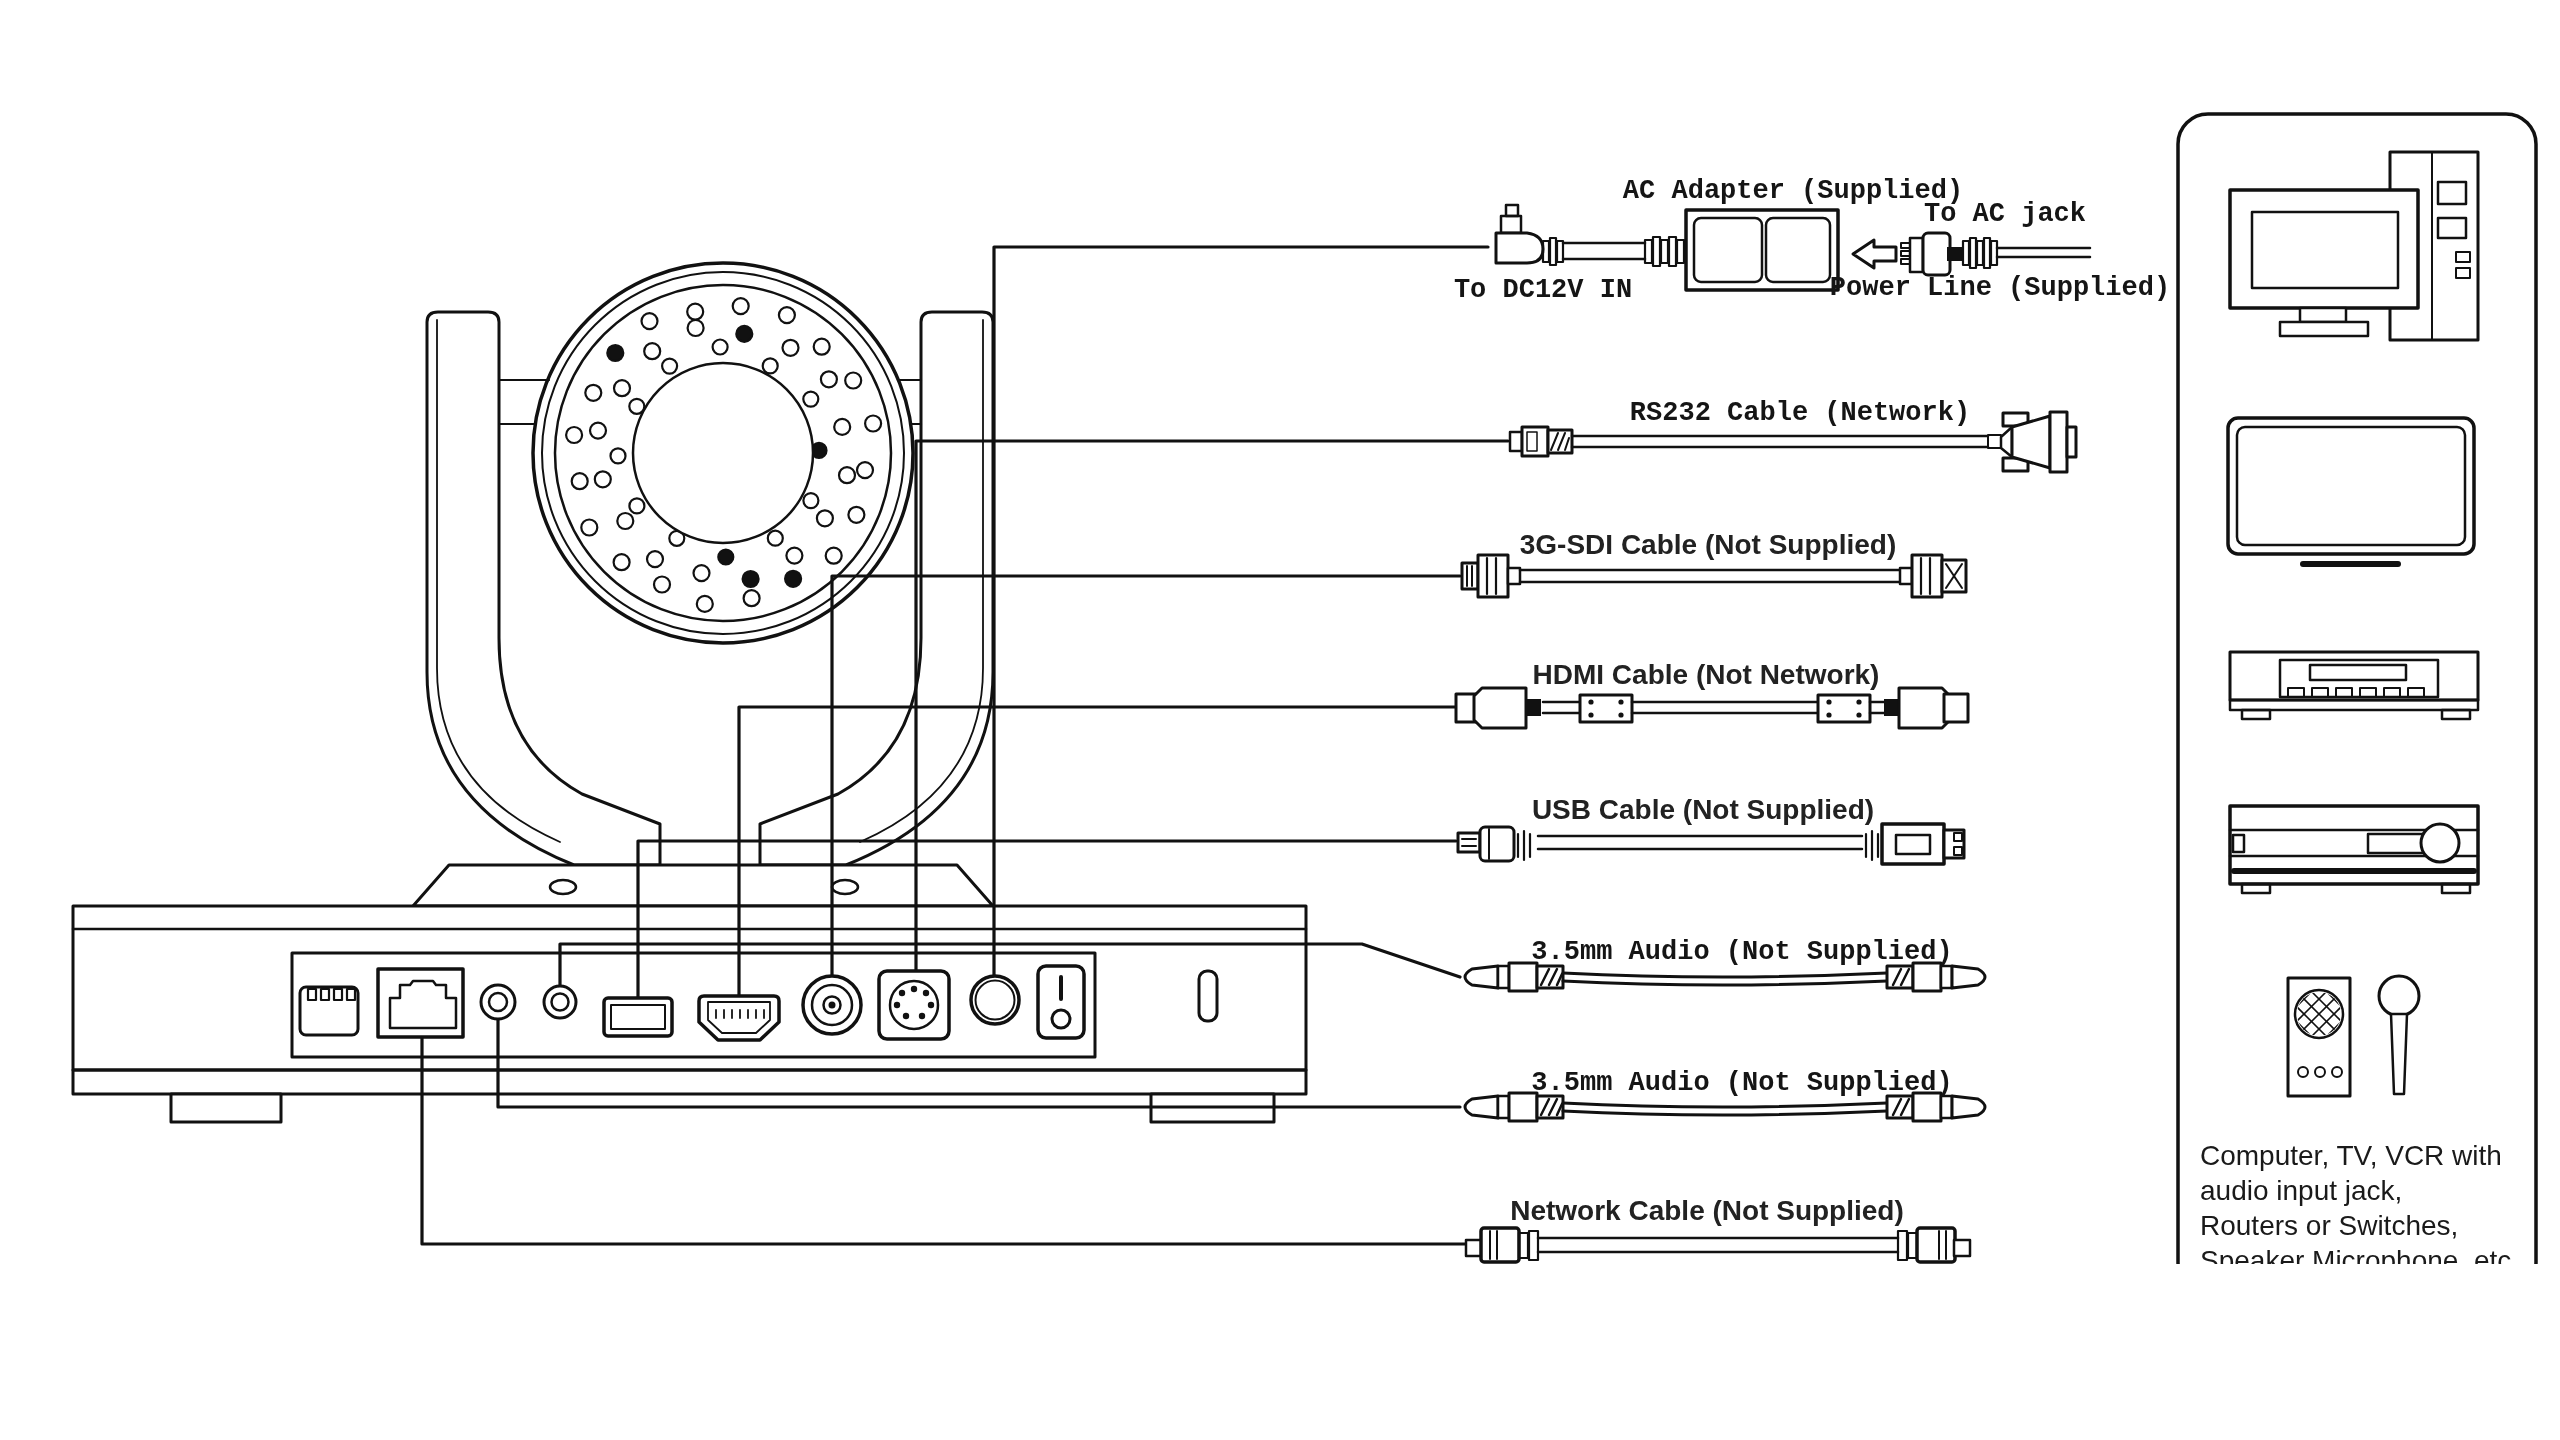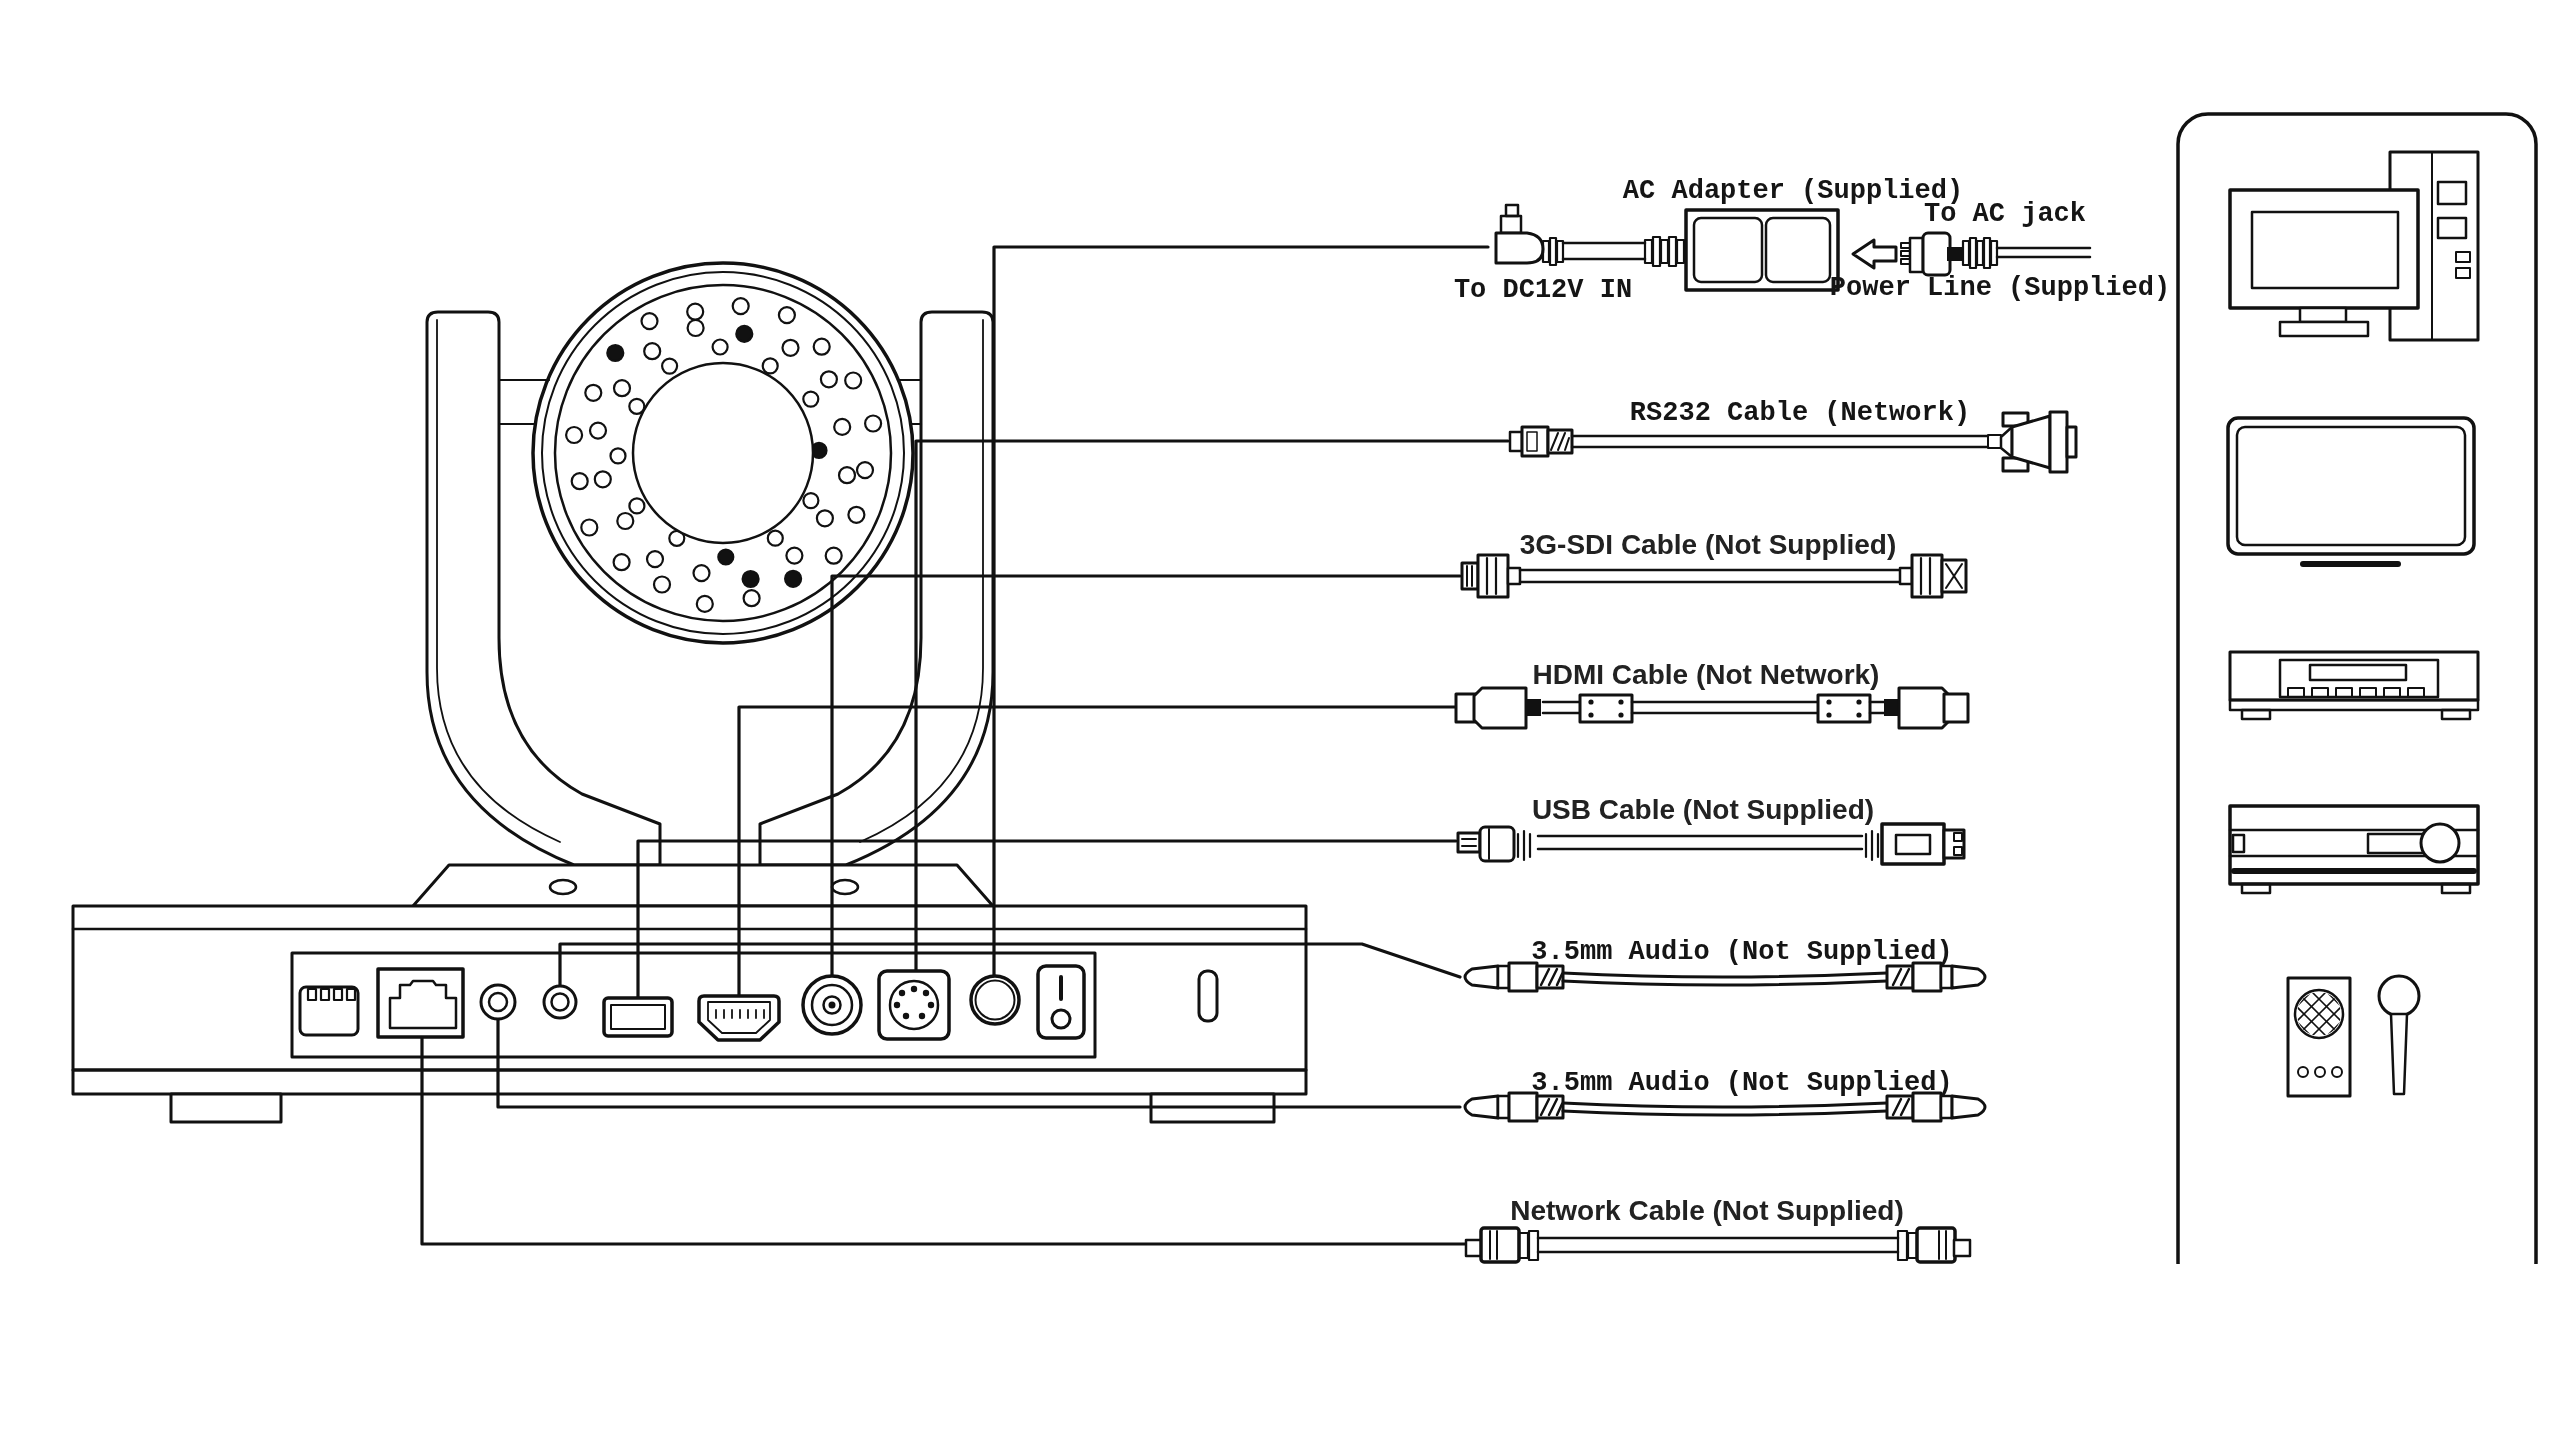--- a/index.html
+++ b/index.html
@@ -455,14 +455,20 @@
 <div class="lbl lbl-mono" style="left:2000px;top:288px;">Power Line (Supplied)</div>
 
 <div class="lbl lbl-mono" style="left:1800px;top:413px;">RS232 Cable (Network)</div>
 <div class="lbl lbl-sans" style="left:1708px;top:545px;">3G-SDI Cable (Not Supplied)</div>
 <div class="lbl lbl-sans" style="left:1706px;top:675px;">HDMI Cable (Not Network)</div>
 <div class="lbl lbl-sans" style="left:1703px;top:810px;">USB Cable (Not Supplied)</div>
 <div class="lbl lbl-mono" style="left:1742px;top:952px;">3.5mm Audio (Not Supplied)</div>
 <div class="lbl lbl-mono" style="left:1742px;top:1083px;">3.5mm Audio (Not Supplied)</div>
 <div class="lbl lbl-sans" style="left:1707px;top:1211px;">Network Cable (Not Supplied)</div>
 
-
+<div class="note">
+  <div>Computer, TV, VCR with</div>
+  <div>audio input jack,</div>
+  <div>Routers or Switches,</div>
+  <div>Speaker Microphone, etc.</div>
 </div>
 
+</div>
+
 </body></html>

